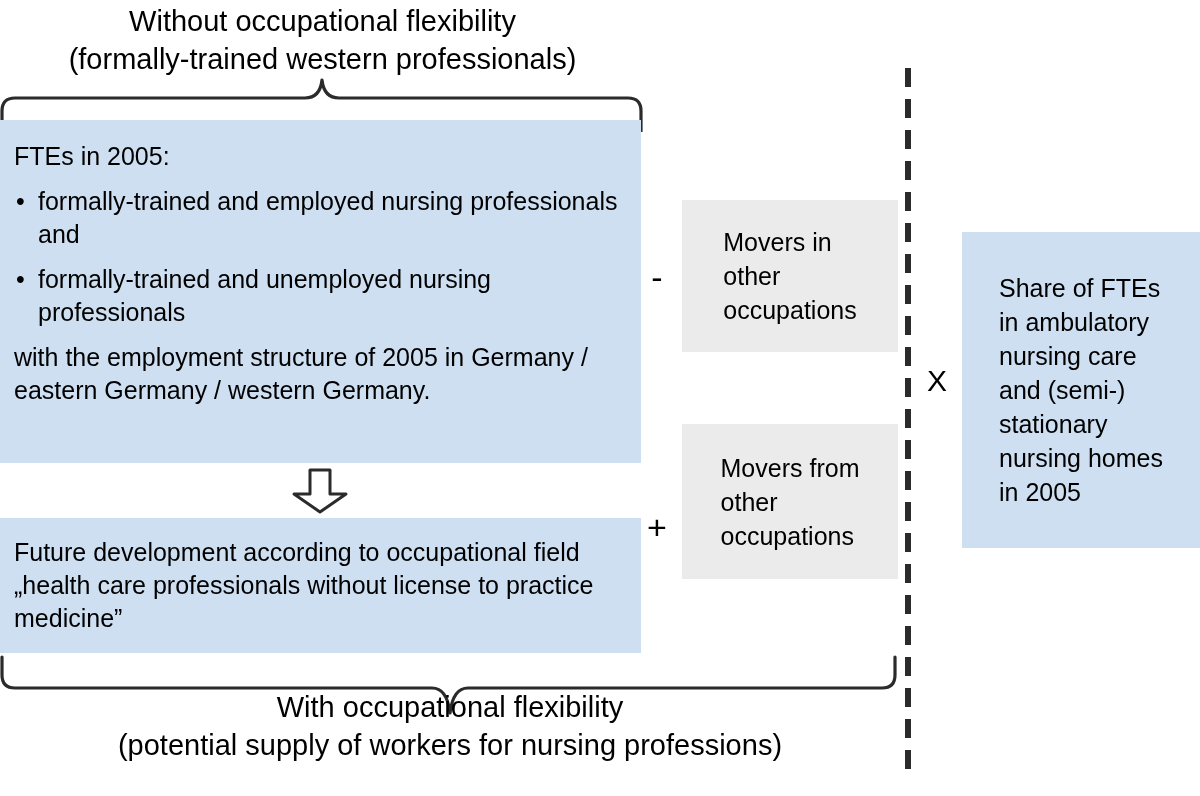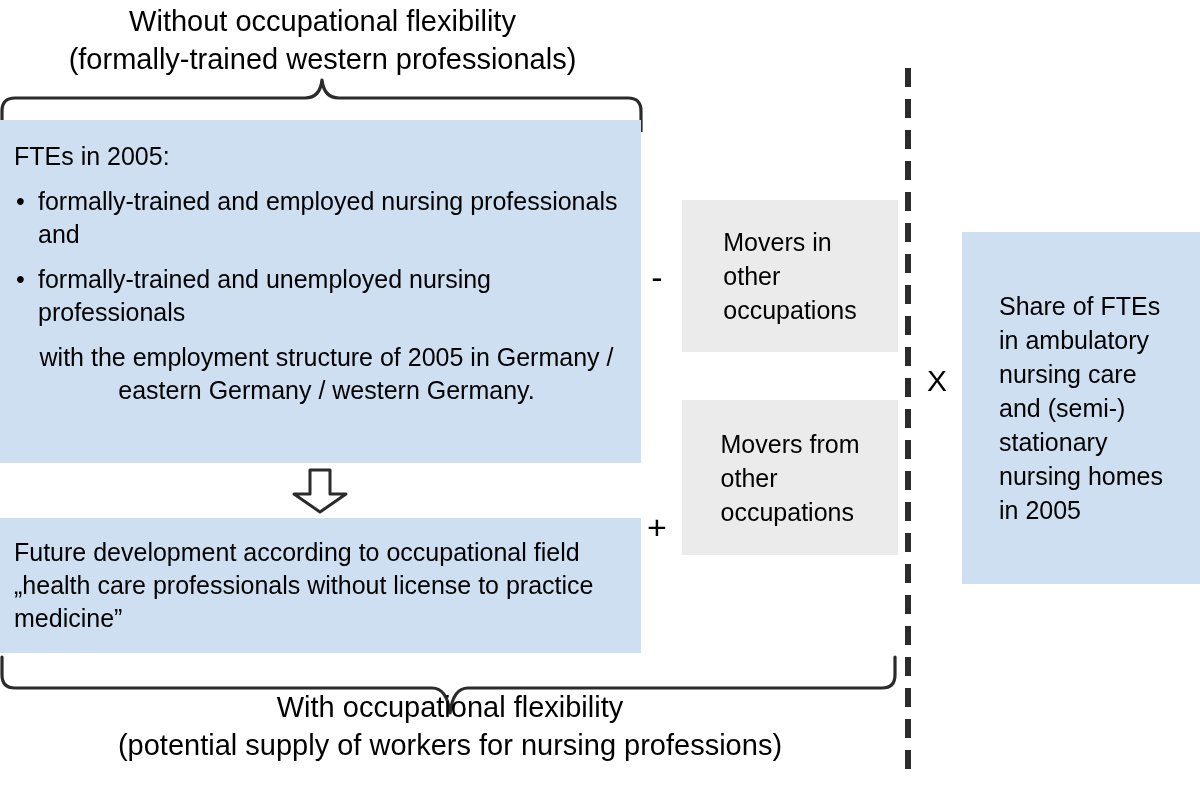--- a/index.html
+++ b/index.html
@@ -70,39 +70,39 @@
     padding: 18px 18px 10px 14px;
   }
   #box-movers-in {
     left: 682px;
     top: 200px;
     width: 216px;
     height: 152px;
   }
   #box-movers-from {
     left: 682px;
-    top: 400px;
+    top: 424px;
     width: 216px;
     height: 155px;
   }
   #box-share {
     left: 962px;
     top: 232px;
     width: 238px;
-    height: 352px;
+    height: 316px;
   }
 
   
   .body-text {
     font-size: 25px;
     line-height: 33px;
     color: #000;
   }
   .supply-line { margin: 0 0 12px 0; }
-  .supply-line:last-child { margin-bottom: 0; text-align: center; }
+  .supply-line:last-child { margin-bottom: 0; }
   .bullet-line {
     position: relative;
     padding-left: 24px;
     margin: 0 0 12px 0;
   }
   .bullet-dot {
     position: absolute;
     left: 2px;
     top: 0;
     font-size: 25px;

